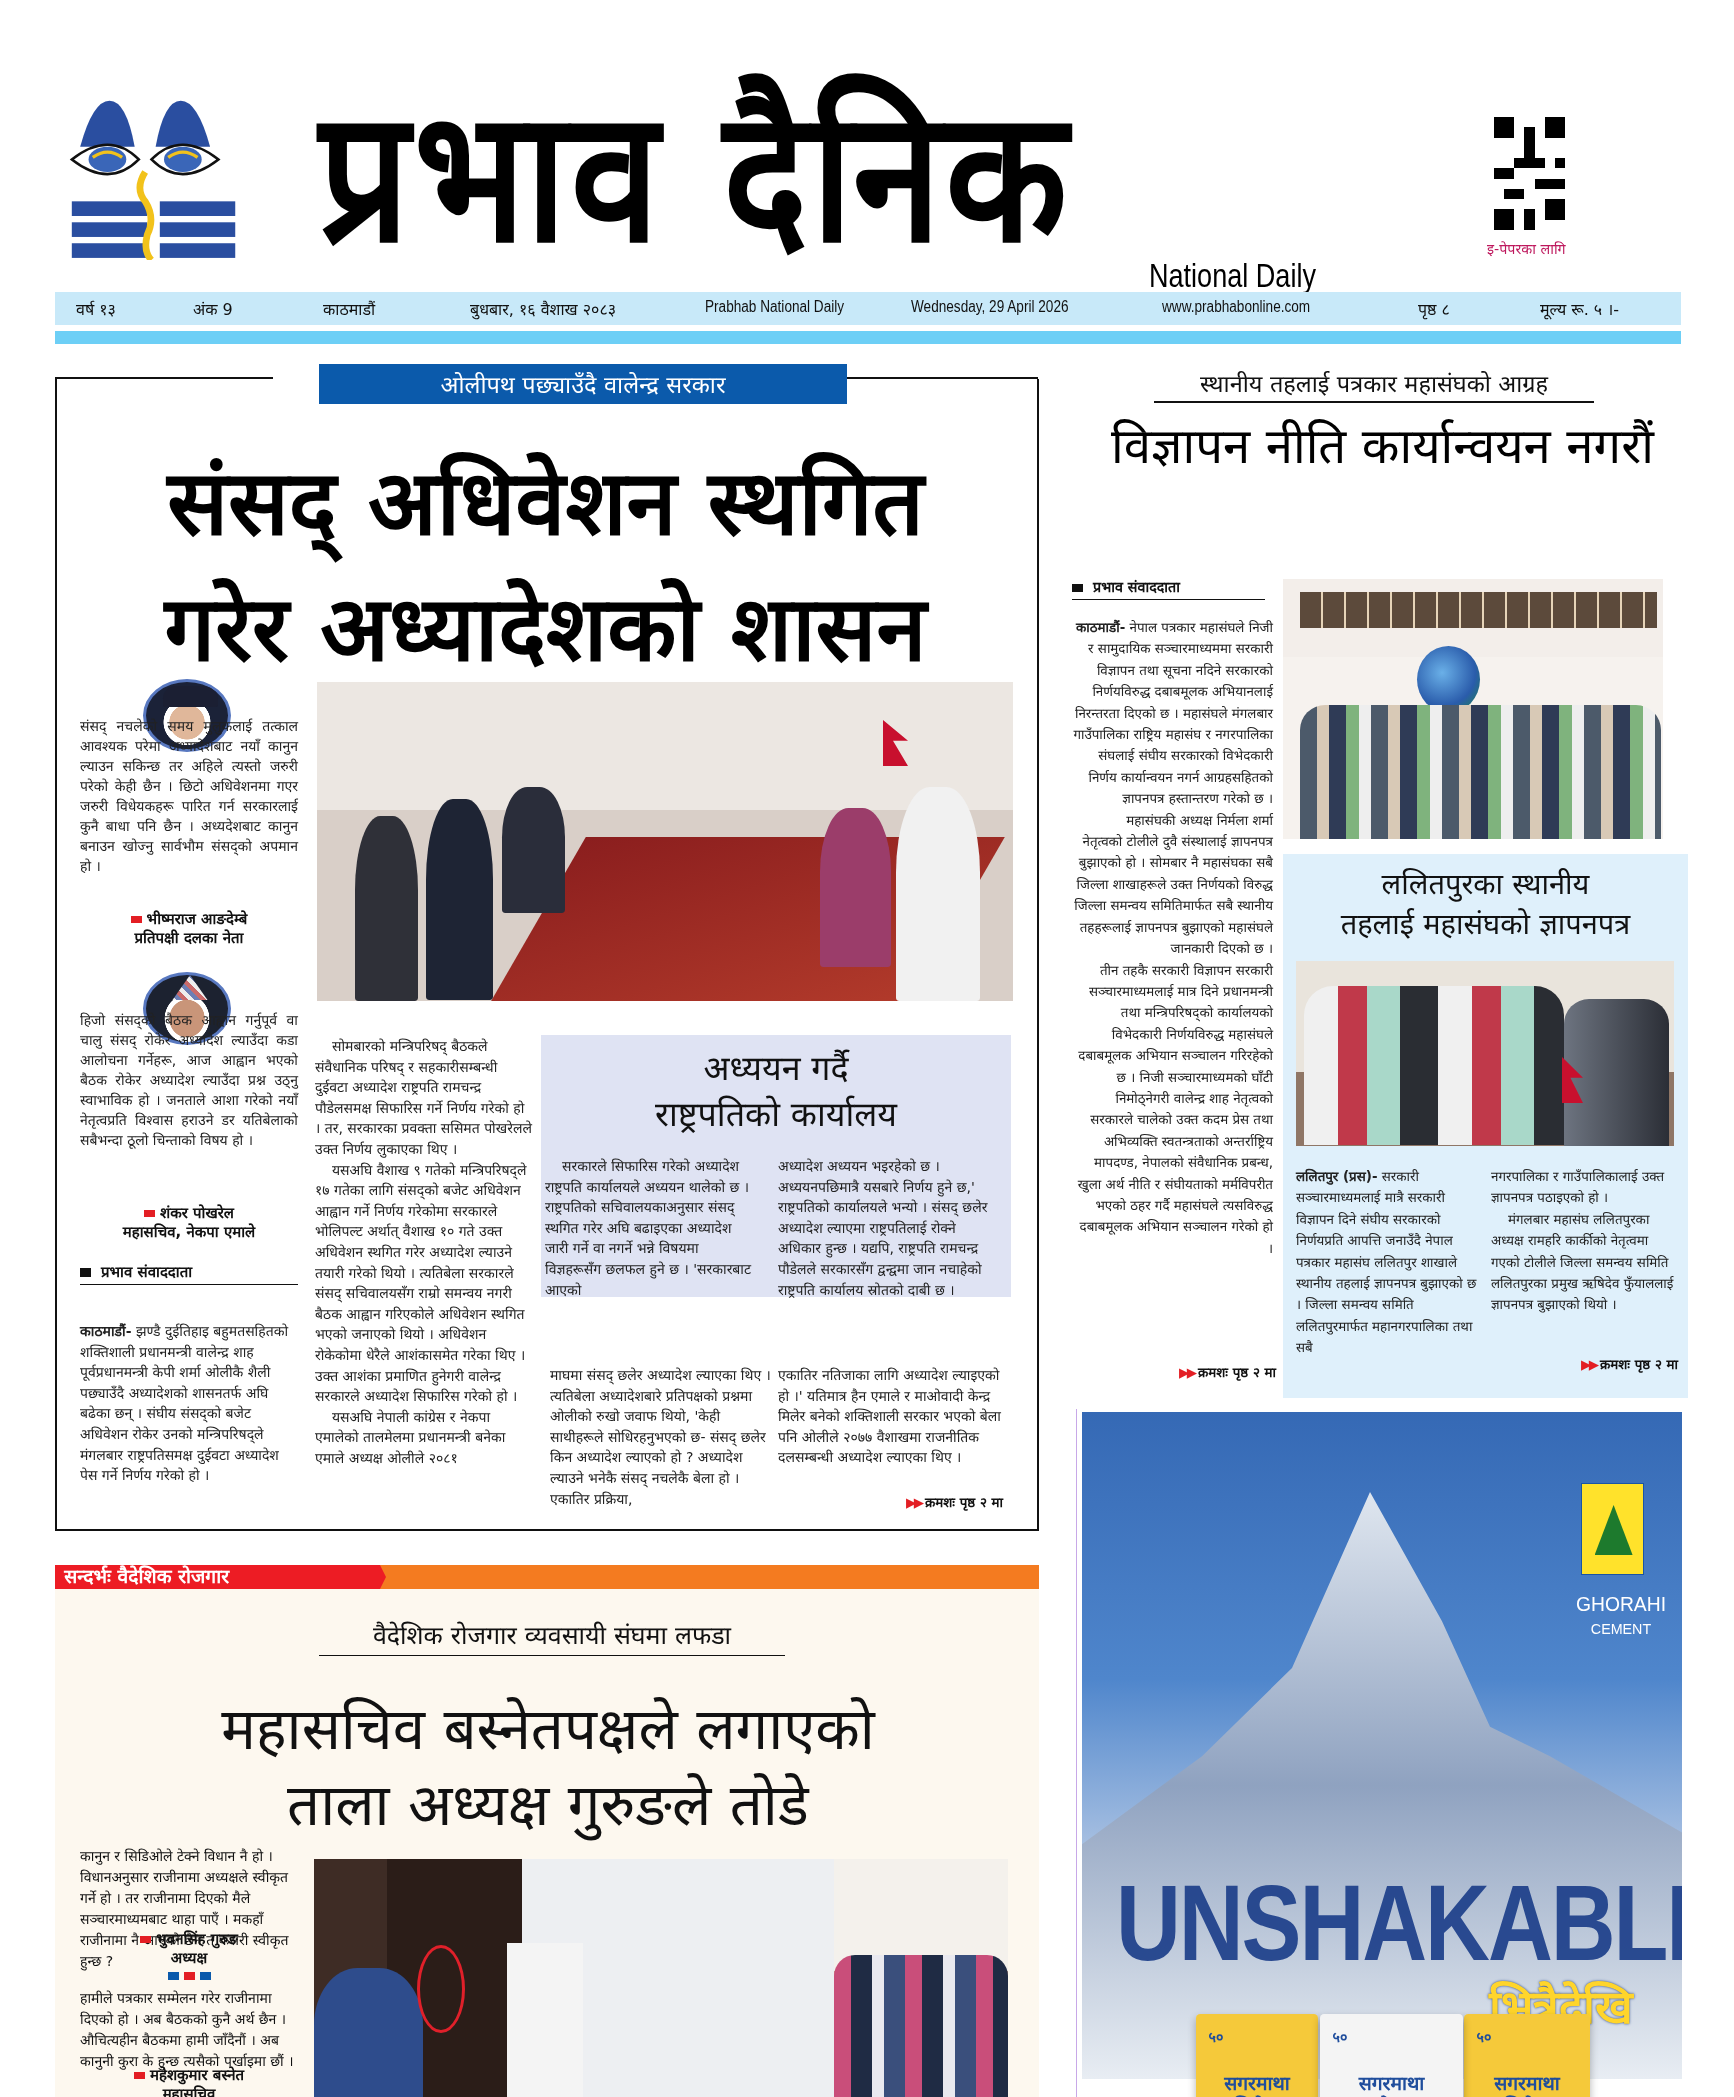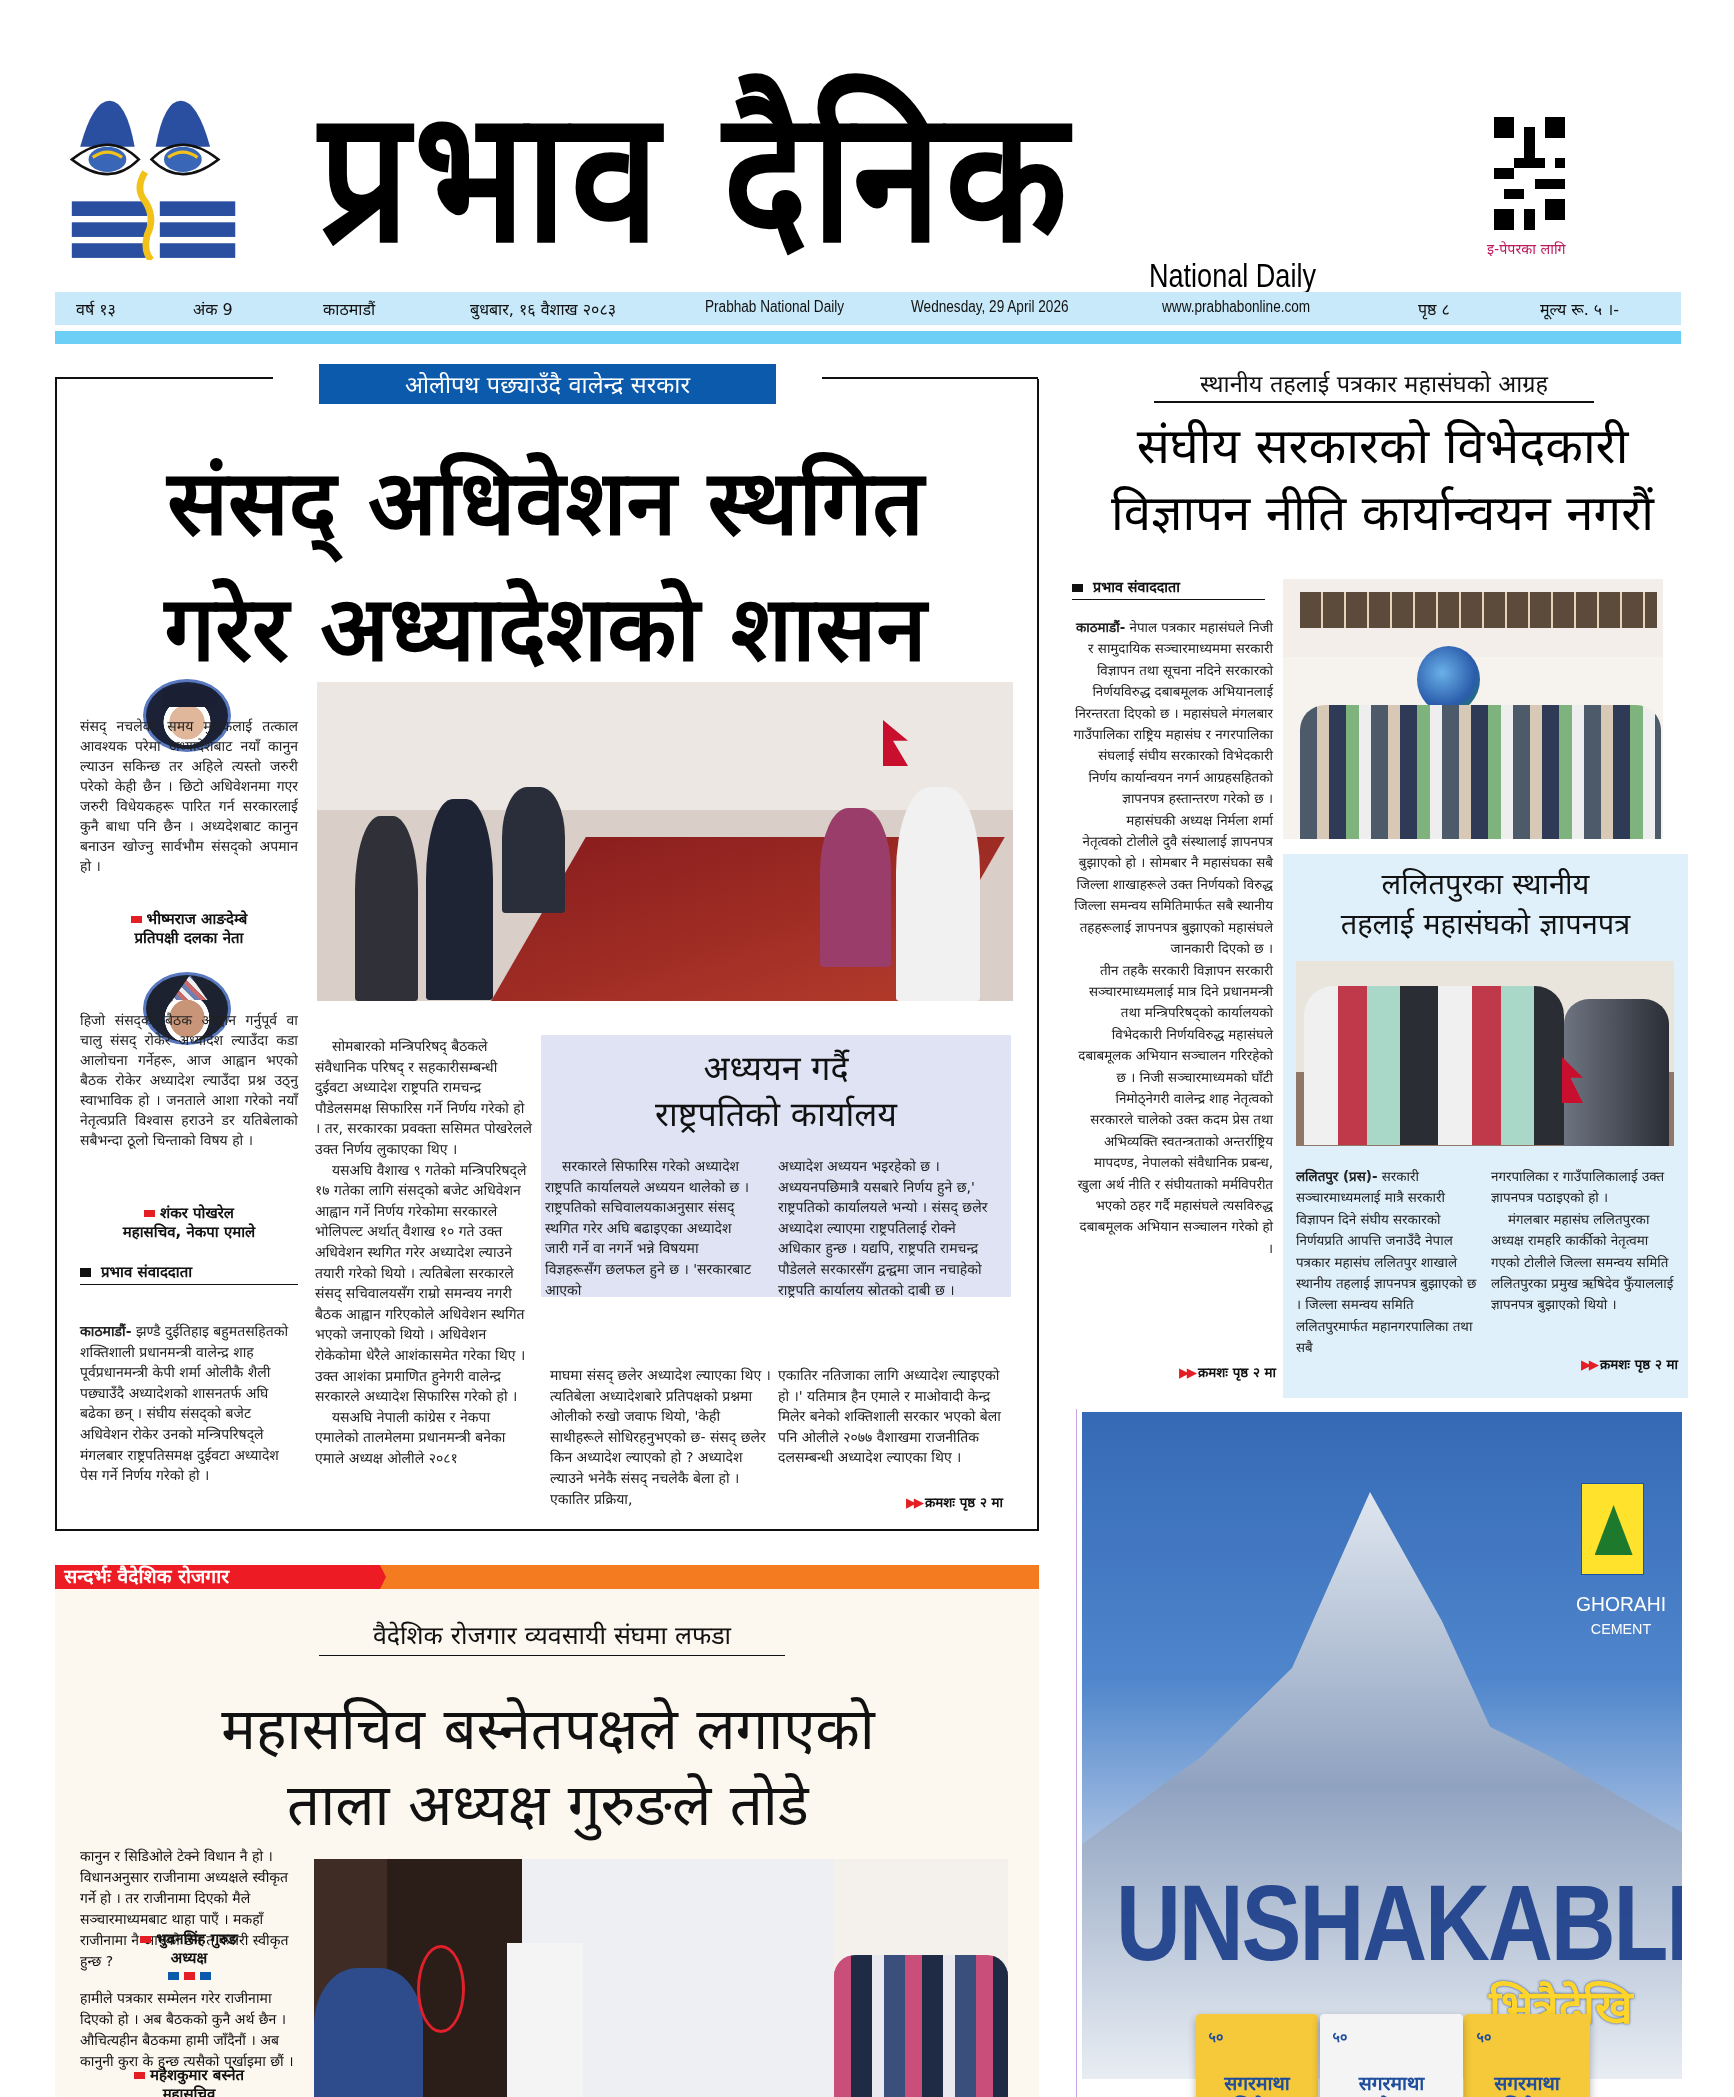--- a/index.html
+++ b/index.html
@@ -16,21 +16,21 @@
 
   .info-bar { left: 55px; top: 292px; width: 1626px; height: 33px; background: #c8e9f9; display: flex; align-items: center; font-size: 16px; }
   .info-bar span { position: absolute; top: 5.9px; white-space: nowrap; }
   .info-bar .en { font-family: "Liberation Sans", sans-serif; transform: scaleX(0.85); transform-origin: left; }
   .sub-bar { left: 55px; top: 331px; width: 1626px; height: 12.6px; background: #6dcff6; }
 
   
   .tl-box { left: 55px; top: 379px; width: 984px; height: 1152px; border-left: 2.1px solid #111; border-right: 2.1px solid #111; border-bottom: 2.1px solid #111; }
   .tl-topline-l { left: 55px; top: 377px; width: 218px; height: 2.1px; background: #111; }
   .tl-topline-r { left: 822px; top: 377px; width: 216px; height: 2.1px; background: #111; }
-  .kicker-blue { left: 319px; top: 364px; width: 457px; height: 40px; background: #0b5aab; color: #fff; font-size: 23.5px; display: flex; align-items: center; justify-content: center; }
+  .kicker-blue { left: 319px; top: 364px; width: 528px; height: 40px; background: #0b5aab; color: #fff; font-size: 23.5px; display: flex; align-items: center; justify-content: center; }
   .tl-headline { left: 84px; top: 440px; width: 923px; text-align: center; font-weight: bold; font-size: 90px; line-height: 126px; color: #000; }
 
   .avatar { width: 88px; height: 73px; border-radius: 50%; border: 3.4px solid #5878c0; overflow: hidden; }
   .av1 { left: 143px; top: 679px; background: radial-gradient(ellipse at 50% 60%, #e0b79a 0 30%, #fff 31% 40%, #1b2238 41% 100%); }
   .av1::before { content: ""; position: absolute; left: 17px; top: 4.2px; width: 55px; height: 21px; background: #1b1f33; border-radius: 12.6px 12.6px 2.5px 2.5px; }
   .av2 { left: 143px; top: 972px; background: radial-gradient(ellipse at 50% 65%, #c99579 0 30%, #fff 31% 38%, #1c2230 39% 100%); }
   .av2::before { content: ""; position: absolute; left: 19px; top: 0px; width: 50px; height: 25px; background: repeating-linear-gradient(45deg, #c96a6a 0 4.2px, #eee 4.2px 8.4px, #6d7fb5 8.4px 12.6px); clip-path: polygon(15% 100%, 50% 0, 85% 100%); }
 
   .quote { left: 80px; width: 218px; font-size: 14px; line-height: 20px; text-align: justify; color: #222; }
   .q1 { top: 716px; }
@@ -216,21 +216,20 @@
 <div class="abs col-text" style="left:778px; top:1156px; width:222px;">अध्यादेश अध्ययन भइरहेको छ । अध्ययनपछिमात्रै यसबारे निर्णय हुने छ,' राष्ट्रपतिको कार्यालयले भन्यो । संसद् छलेर अध्यादेश ल्याएमा राष्ट्रपतिलाई रोक्ने अधिकार हुन्छ । यद्यपि, राष्ट्रपति रामचन्द्र पौडेलले सरकारसँग द्वन्द्वमा जान नचाहेको राष्ट्रपति कार्यालय स्रोतको दाबी छ ।</div>
 
 <div class="abs col-text" style="left:550px; top:1365px; width:227px;">माघमा संसद् छलेर अध्यादेश ल्याएका थिए । त्यतिबेला अध्यादेशबारे प्रतिपक्षको प्रश्नमा ओलीको रुखो जवाफ थियो, 'केही साथीहरूले सोधिरहनुभएको छ- संसद् छलेर किन अध्यादेश ल्याएको हो ? अध्यादेश ल्याउने भनेकै संसद् नचलेकै बेला हो । एकातिर प्रक्रिया,</div>
 <div class="abs col-text" style="left:778px; top:1365px; width:227px;">एकातिर नतिजाका लागि अध्यादेश ल्याइएको हो ।' यतिमात्र हैन एमाले र माओवादी केन्द्र मिलेर बनेको शक्तिशाली सरकार भएको बेला पनि ओलीले २०७७ वैशाखमा राजनीतिक दलसम्बन्धी अध्यादेश ल्याएका थिए ।</div>
 <div class="abs cont" style="left:818px; top:1493px; width:185px;">
   <span class="arrow">▶▶</span><span>क्रमशः पृष्ठ २ मा</span>
 </div>
 
 <div class="abs tr-kicker">स्थानीय तहलाई पत्रकार महासंघको आग्रह</div>
 <div class="abs tr-headline">
-  <div>संघीय सरकारको विभेदकारी</div>
   <div>विज्ञापन नीति कार्यान्वयन नगरौं</div>
 </div>
 <div class="abs tr-byline">
   <span class="blk-sq"></span><span>प्रभाव संवाददाता</span>
 </div>
 <div class="abs photo ph-group">
   <div class="frames"></div>
     <div class="globe"></div>
     <div class="ppl"></div>
 </div>

